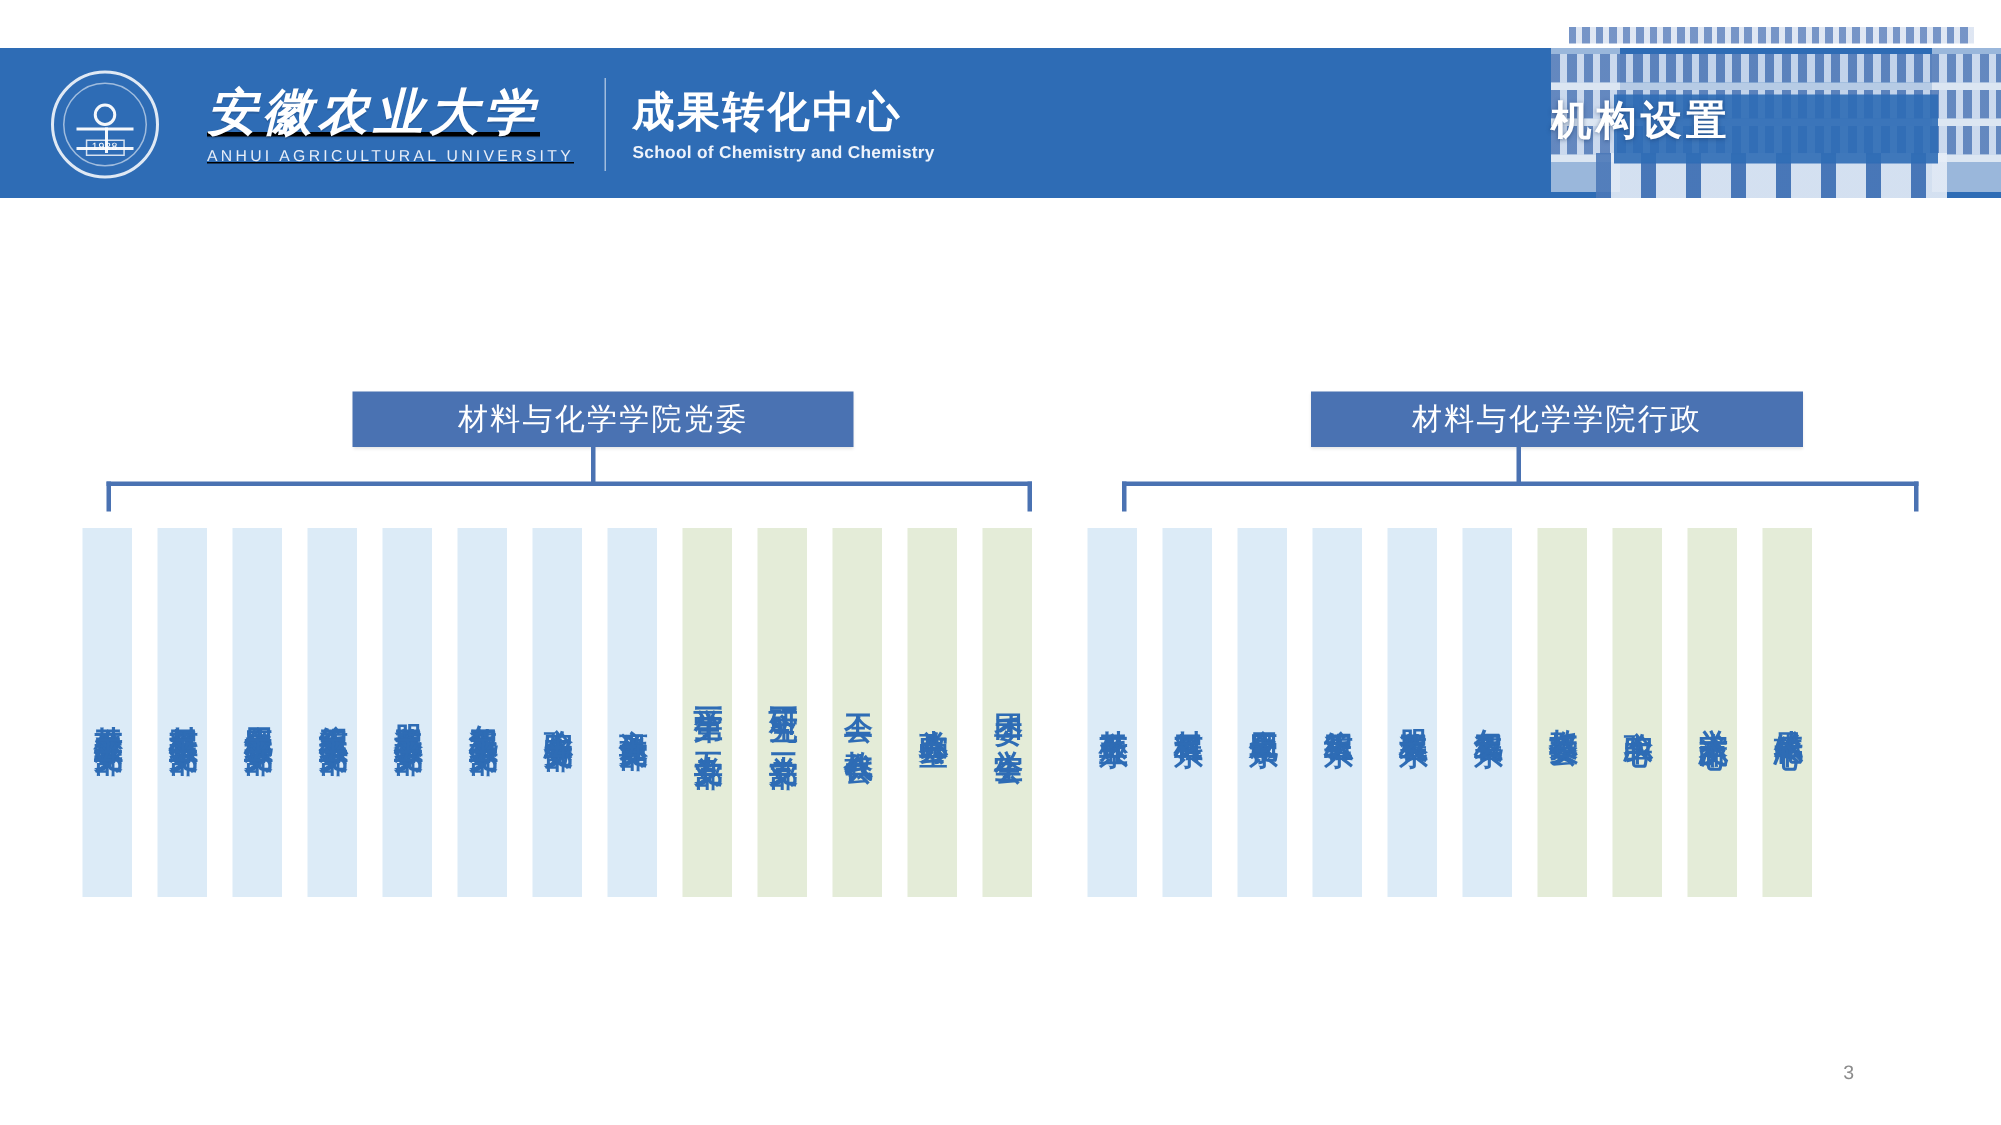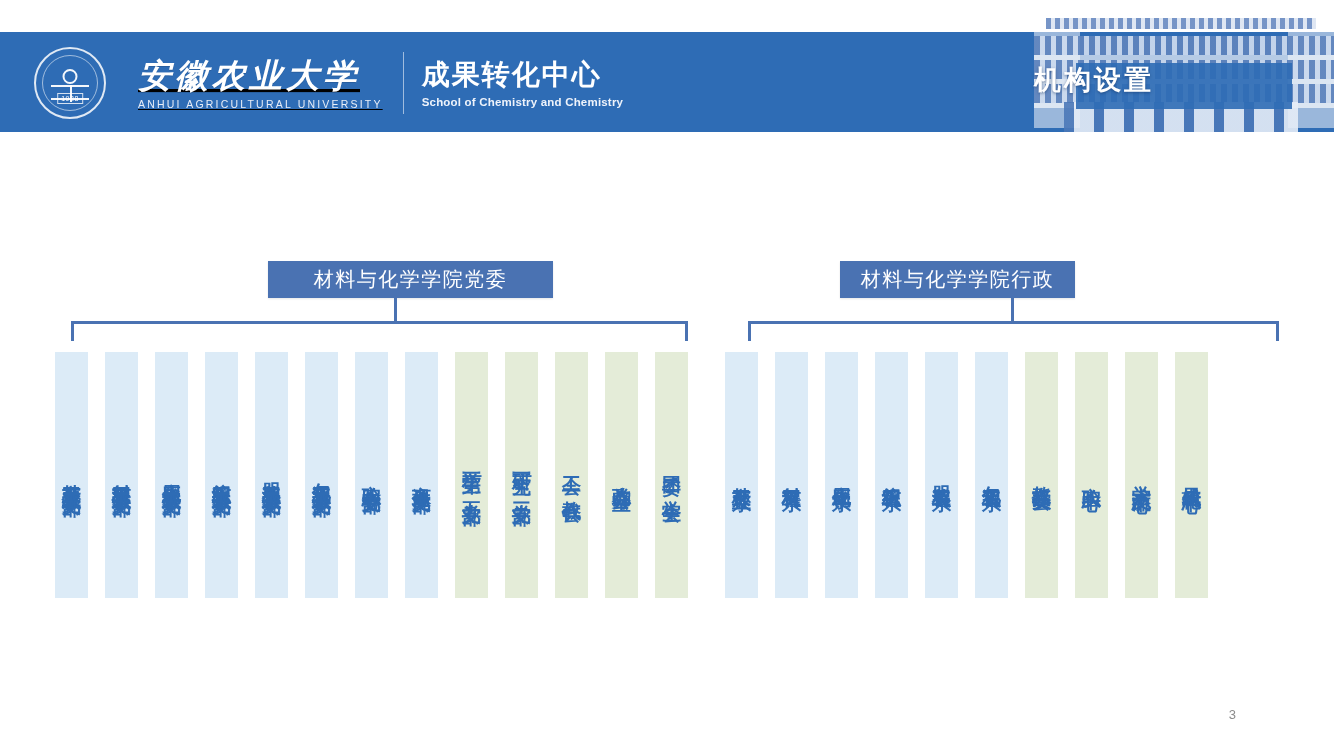--- a/index.html
+++ b/index.html
@@ -112,22 +112,22 @@
   }
 
   
   .root-box {
     position: absolute; height: 37px;
     background: #4a72b2; color: #ffffff;
     font-size: 20px; letter-spacing: 1.5px;
     display: flex; align-items: center; justify-content: center;
     box-shadow: 0 1px 2px rgba(0,0,0,.10);
   }
-  #root-left  { left: 268px; top: 261px; width: 285px; }
-  #root-right { left: 840px; top: 261px; width: 235px; }
+  #root-left  { left: 235px; top: 261px; width: 334px; }
+  #root-right { left: 874px; top: 261px; width: 328px; }
 
   .stem { position: absolute; width: 3px; background: #4a72b2; }
   .bracket {
     position: absolute; height: 20px;
     border-top: 3px solid #4a72b2;
     border-left: 3px solid #4a72b2;
     border-right: 3px solid #4a72b2;
   }
 
   .cols { position: absolute; top: 352px; height: 246px; display: flex; }

